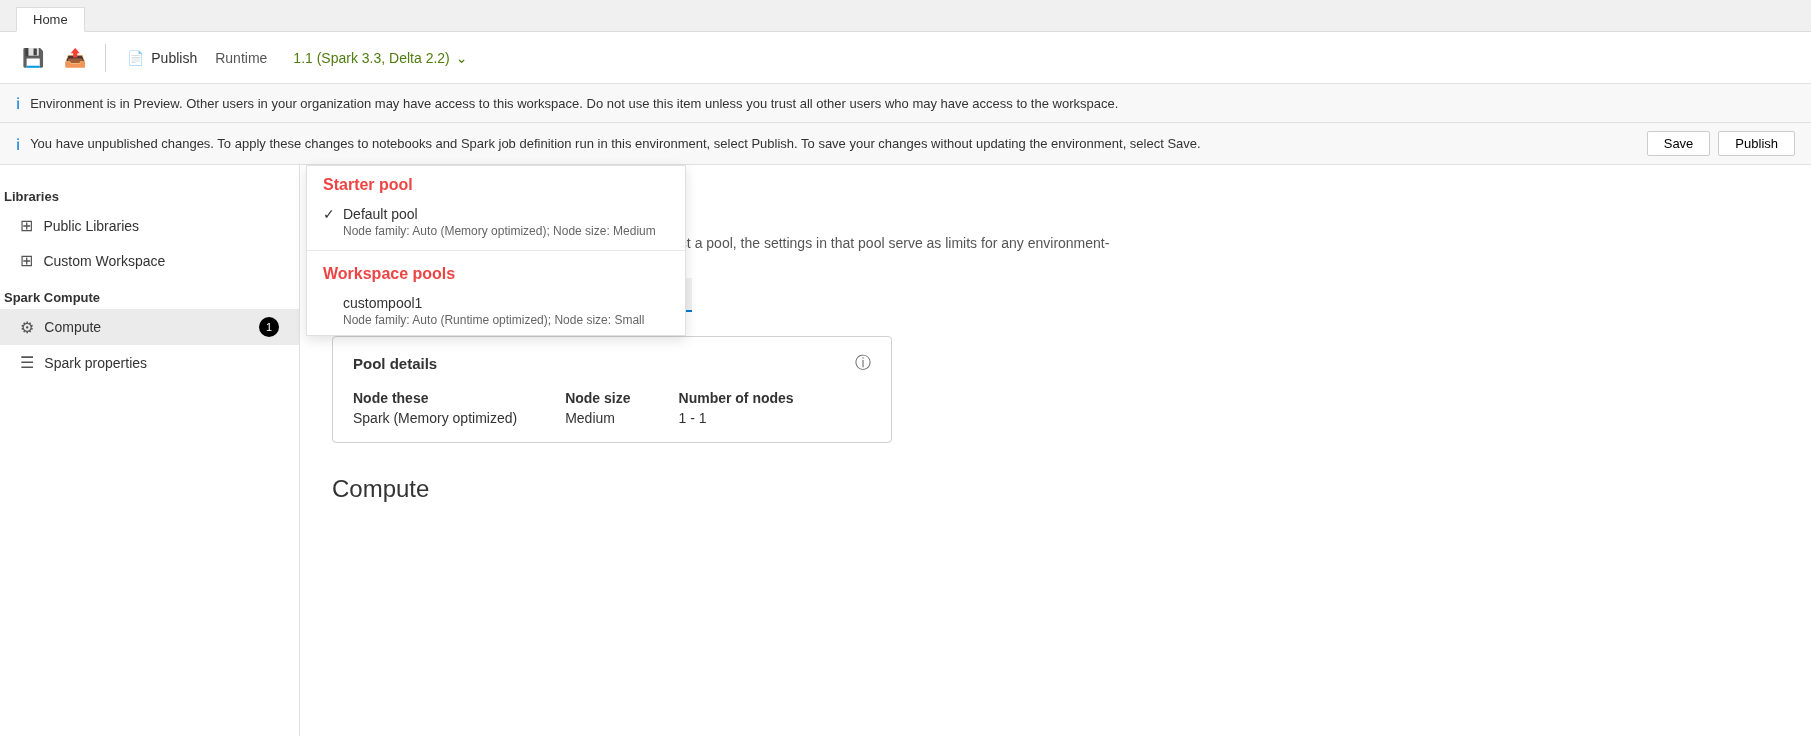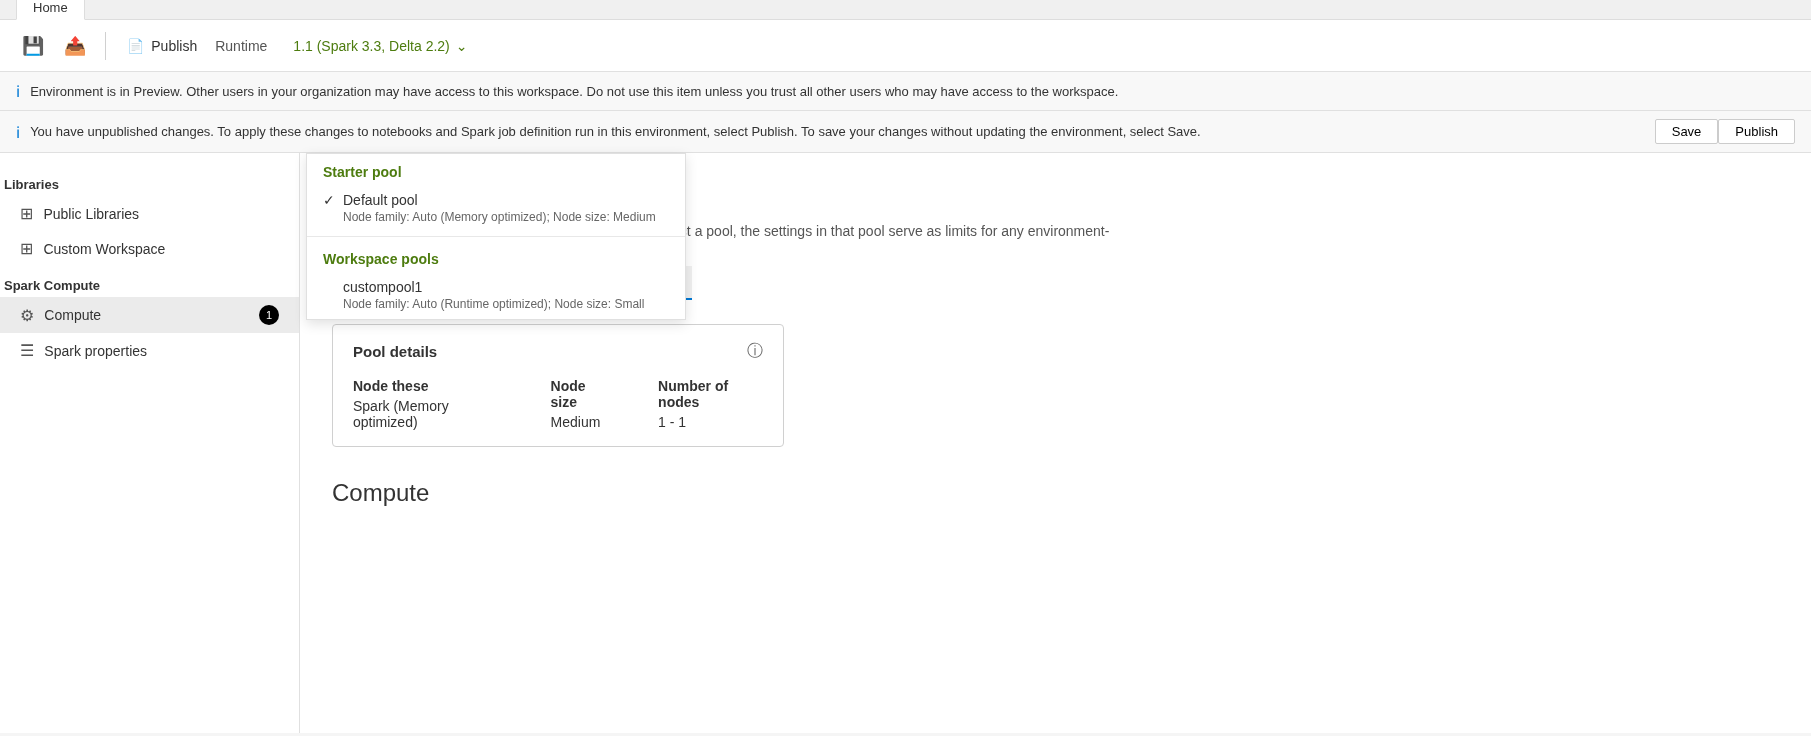--- a/index.html
+++ b/index.html
@@ -5,21 +5,21 @@
     * { box-sizing: border-box; margin: 0; padding: 0; }
     body { font-family: 'Segoe UI', sans-serif; font-size: 14px; background: #f5f5f5; color: #333; height: 736px; overflow: hidden; }
 
     
     .tab-bar {
       background: #f0f0f0;
       border-bottom: 1px solid #ddd;
       padding: 0 16px;
       display: flex;
       align-items: flex-end;
-      height: 20px;
+      height: 32px;
     }
     .tab-active {
       background: #fff;
       border: 1px solid #ddd;
       border-bottom: 1px solid #fff;
       padding: 4px 16px;
       font-size: 13px;
       margin-bottom: -1px;
       color: #333;
     }
@@ -97,21 +97,21 @@
       font-size: 16px;
       flex-shrink: 0;
     }
     .banner-with-actions {
       display: flex;
       align-items: center;
       justify-content: space-between;
     }
     .banner-actions {
       display: flex;
-      gap: 0;
+      gap: 8px;
       flex-shrink: 0;
     }
     .banner-btn {
       background: #fff;
       border: 1px solid #ccc;
       cursor: pointer;
       padding: 4px 16px;
       font-size: 13px;
       border-radius: 2px;
     }
@@ -209,21 +209,21 @@
       transform: translateY(-50%);
       pointer-events: none;
       color: #555;
     }
 
     
     .pool-details-card {
       border: 1px solid #d0d0d0;
       border-radius: 4px;
       padding: 16px 20px;
-      width: 452px;
+      width: 560px;
       margin-bottom: 32px;
     }
     .pool-details-header {
       display: flex;
       justify-content: space-between;
       align-items: center;
       margin-bottom: 16px;
     }
     .pool-details-title {
       font-size: 15px;
@@ -263,23 +263,23 @@
       left: 300px;
       top: 32px + 52px + 36px + 36px;
       background: #fff;
       border: 1px solid #e0e0e0;
       box-shadow: 0 4px 12px rgba(0,0,0,0.12);
       width: 380px;
       z-index: 100;
     }
     .dropdown-section-header {
       padding: 10px 16px 4px;
-      font-size: 14px;
+      font-size: 16px;
       font-weight: 600;
-      color: #4d7c0f;
+      color: #ef4444;
       text-transform: none;
     }
     .dropdown-item {
       padding: 8px 16px 8px 36px;
       cursor: pointer;
       font-size: 14px;
       color: #333;
     }
     .dropdown-item.selected {
       position: relative;

